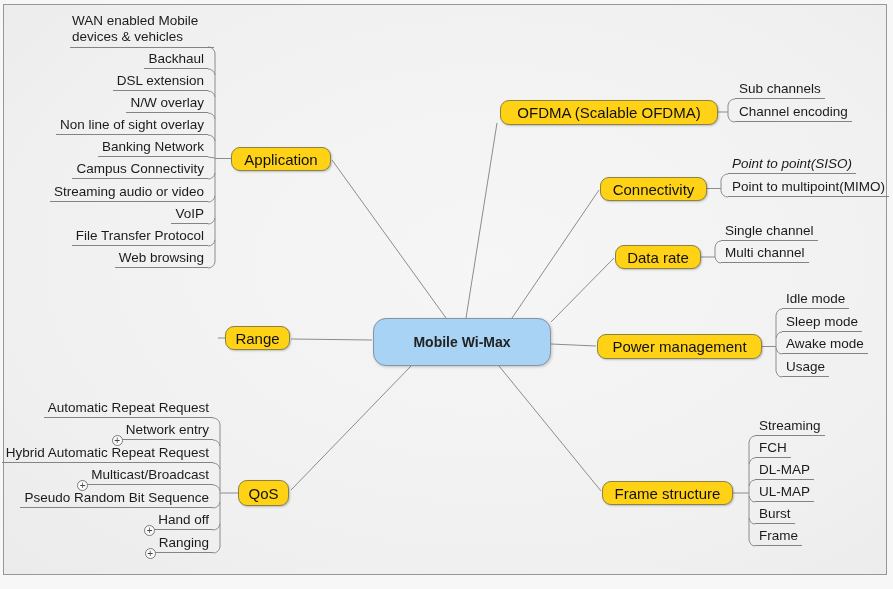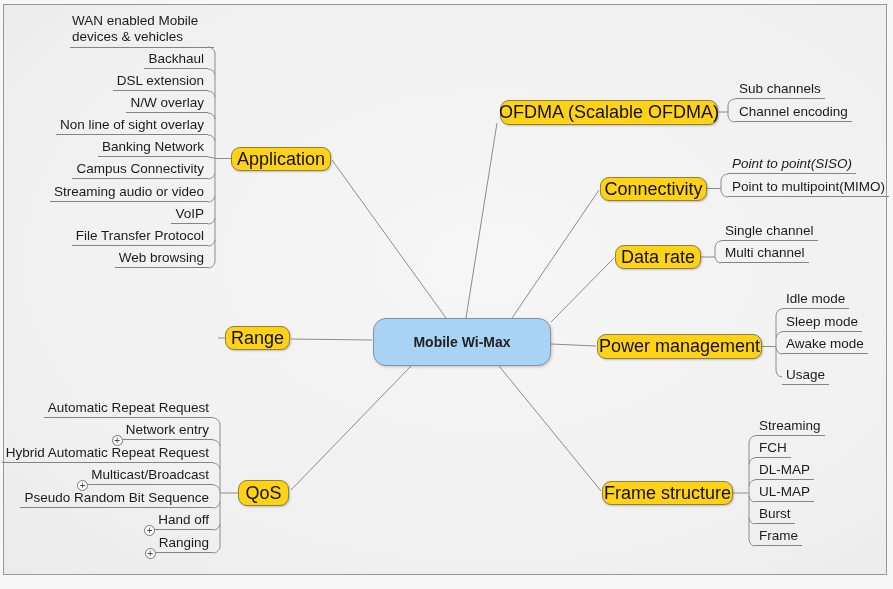--- a/index.html
+++ b/index.html
@@ -49,21 +49,21 @@
     content:"+";display:block;
     font-size:10px;line-height:9px;text-align:center;color:#444;
   }
 
   .bnode{
     position:absolute;height:24px;box-sizing:border-box;
     display:flex;align-items:center;justify-content:center;
     background:var(--branch_fill);
     border:1px solid var(--branch_border);
     border-radius:9px;
-    font-size:18px;color:#111;
+    font-size:15px;color:#111;
     box-shadow:1px 1px 2px rgba(0,0,0,0.22);
     white-space:nowrap;
   }
   .cnode{
     position:absolute;left:373px;top:318px;width:178px;height:48px;box-sizing:border-box;
     display:flex;align-items:center;justify-content:center;
     background:var(--center_fill);
     border:1px solid var(--center_border);
     border-radius:13px;
     font-size:14px;font-weight:bold;color:#222;
@@ -188,21 +188,21 @@
 
   <div class="leaf" style="left:728px;top:155px;font-style:italic;">Point to point(SISO)</div>
   <div class="leaf" style="left:728px;top:178px;">Point to multipoint(MIMO)</div>
 
   <div class="leaf" style="left:721px;top:222px;">Single channel</div>
   <div class="leaf" style="left:721px;top:244px;">Multi channel</div>
 
   <div class="leaf" style="left:782px;top:290px;">Idle mode</div>
   <div class="leaf" style="left:782px;top:313px;">Sleep mode</div>
   <div class="leaf" style="left:782px;top:335px;">Awake mode</div>
-  <div class="leaf" style="left:782px;top:366px;">Usage</div>
+  <div class="leaf" style="left:782px;top:358px;">Usage</div>
 
   <div class="leaf" style="right:680px;top:399px;">Automatic Repeat Request</div>
   <div class="leaf" style="right:680px;top:421px;">
     <span class="plus-icon"></span><span>Network entry</span>
   </div>
   <div class="leaf" style="right:680px;top:444px;">Hybrid Automatic Repeat Request</div>
   <div class="leaf" style="right:680px;top:466px;">
     <span class="plus-icon"></span><span>Multicast/Broadcast</span>
   </div>
   <div class="leaf" style="right:680px;top:489px;">Pseudo Random Bit Sequence</div>

